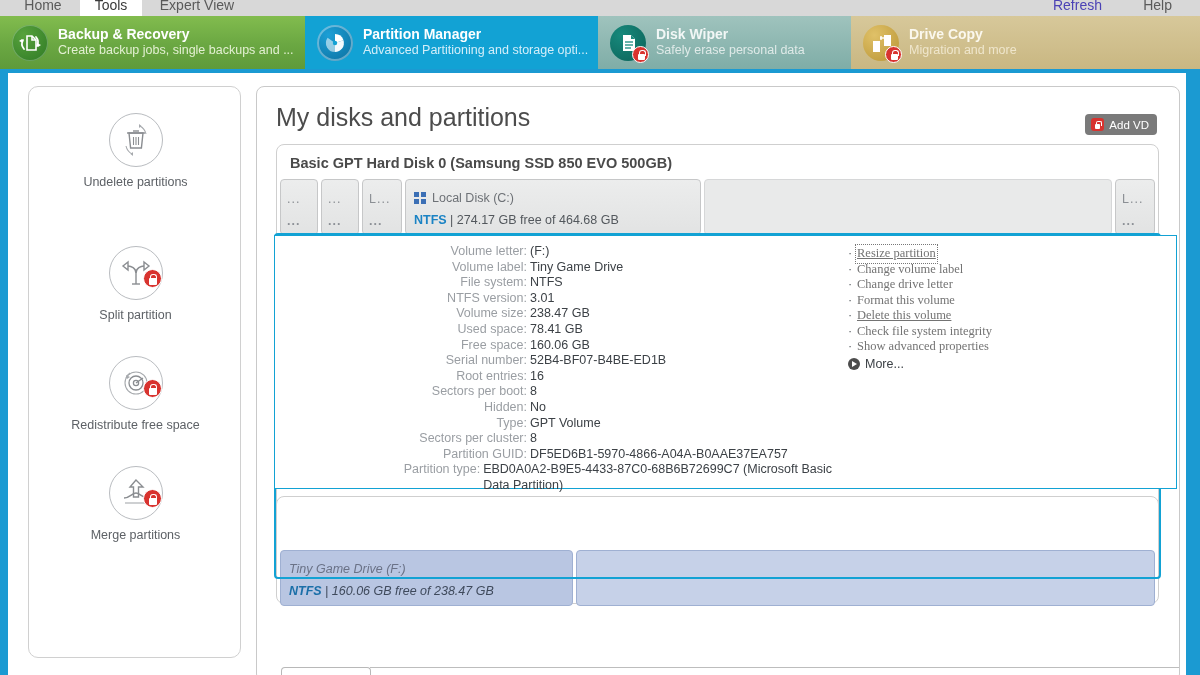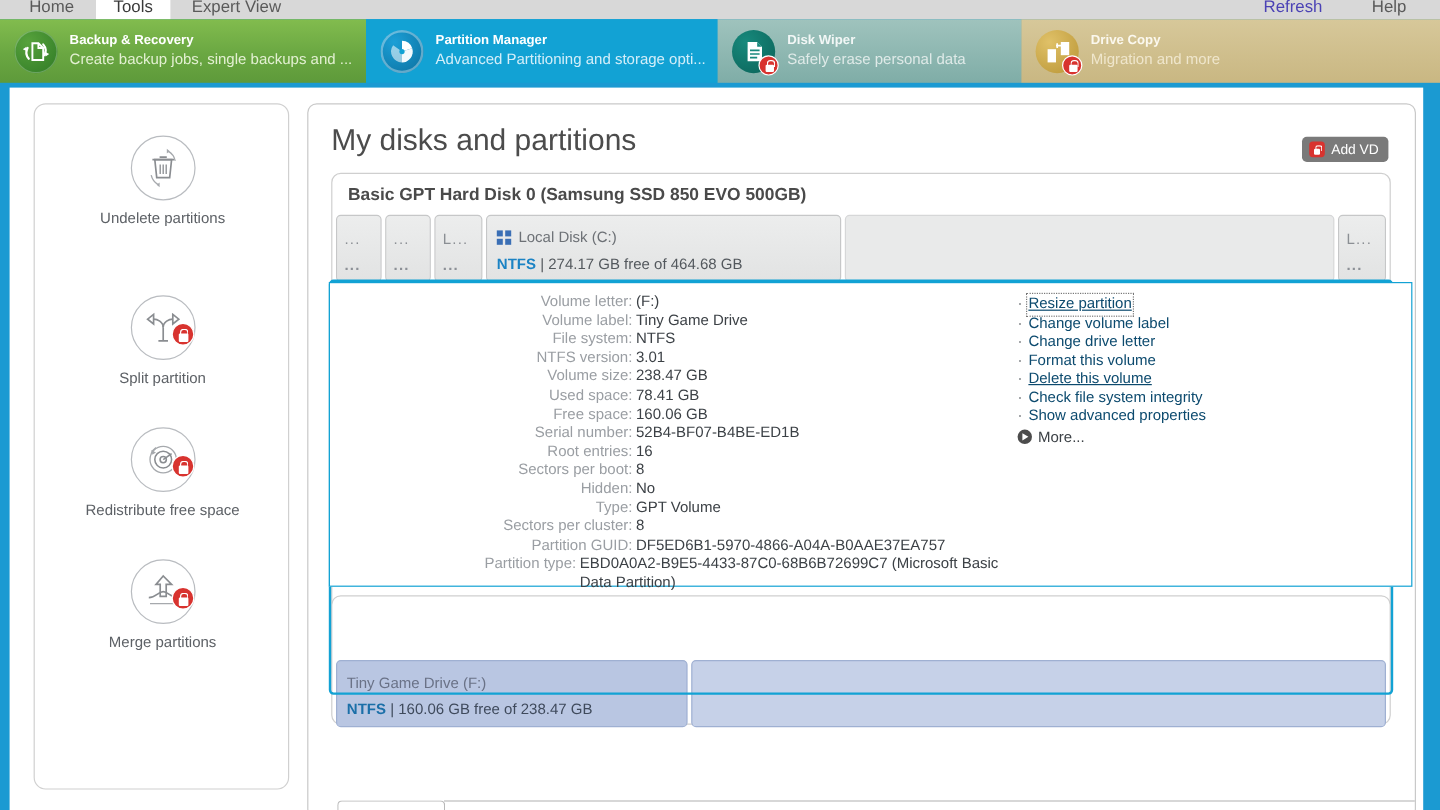--- a/index.html
+++ b/index.html
@@ -42,21 +42,21 @@
   
   .ribbon {
     position:absolute; left:0; top:16px; width:1200px; height:53px;
     display:flex;
   }
   .rtile {
     position:relative; height:53px; display:flex; align-items:center;
     padding-left:12px; overflow:hidden;
   }
   .rtile .rtxt { margin-left:10px; line-height:1.22; }
-  .rtile .rt1 { font-size:11px; font-weight:bold; }
+  .rtile .rt1 { font-size:14px; font-weight:bold; }
   .rtile .rt2 { font-size:12.5px; }
   .rt-backup { width:305px; background:linear-gradient(180deg,#82bc4e 0%, #6aa742 55%, #5e9a3a 100%); }
   .rt-backup .rt1 { color:#ffffff; }
   .rt-backup .rt2 { color:#e3f0d2; }
   .rt-part   { width:293px; background:#12a2d4; }
   .rt-part .rt1 { color:#ffffff; }
   .rt-part .rt2 { color:#d3eef9; }
   .rt-wipe   { width:253px; background:linear-gradient(180deg,#9fc3bd 0%, #7fada7 100%); }
   .rt-wipe .rt1 { color:#f2f7f6; }
   .rt-wipe .rt2 { color:#dfeae8; }
@@ -183,21 +183,21 @@
     z-index:40;
   }
   .pp-left { position:absolute; left:0; top:8px; width:560px; }
   .pp-row { display:flex; font-size:12.5px; line-height:15.5px; margin-bottom:0px; height:15.6px; }
   .pp-k { width:255px; text-align:right; color:#9a9ea3; padding-right:3px; }
   .pp-v { color:#3c4146; }
 
   .pp-right { position:absolute; left:573px; top:10px; width:340px; }
   .pp-li { font-size:12.5px; line-height:15.5px; color:#3c4146; display:flex; align-items:baseline; }
   .pp-li .bul { width:9px; color:#5a5f64; }
-  .pp-li a { color:#0c4a6e; text-decoration:none; }
+  .pp-li a { color:#737373; text-decoration:none;font-family:Liberation Serif, serif; }
   .pp-li a.uline { text-decoration:underline; }
   .pp-li.focused a { outline:1px dotted #777; outline-offset:1px; }
   .pp-more { font-size:12.5px; line-height:16px; color:#3c4146; display:flex; align-items:center; gap:5px; margin-top:1px; }
   .pp-more .arrow {
     width:12px; height:12px; border-radius:50%; background:#4c4c4c;
     position:relative; flex:0 0 12px;
   }
   .pp-more .arrow::after {
     content:""; position:absolute; left:4.2px; top:3px;
     border-left:5px solid #fff; border-top:3px solid transparent; border-bottom:3px solid transparent;
@@ -411,21 +411,21 @@
             <div class="pl1">L...</div>
             <div class="pl2">...</div>
           </div>
         </div>
       </div>
 
       <div class="diskcard" style="top:165px; height:100px;"></div>
       <div class="diskcard" style="top:273px; height:100px;"></div>
       <div class="diskcard" style="top:381px; height:100px;"></div>
       <div class="diskcard" style="top:409px; height:108px;">
-        <div class="partrow" style="top:53px; height:56px;">
+        <div class="partrow" style="top:53px; height:56px;font-style:italic;">
           <div class="part sel" style="width:293px">
             <div class="pl1">Tiny Game Drive (F:)</div>
             <div class="pl2"><span class="fsname">NTFS</span><span class="fsrest"> | 160.06 GB free of 238.47 GB</span></div>
           </div>
           <div class="part sel selfill" style="flex:1"></div>
         </div>
       </div>
 
       <div class="selbox" style="left:17px; top:146px; right:18px; height:346px;"></div>
 

